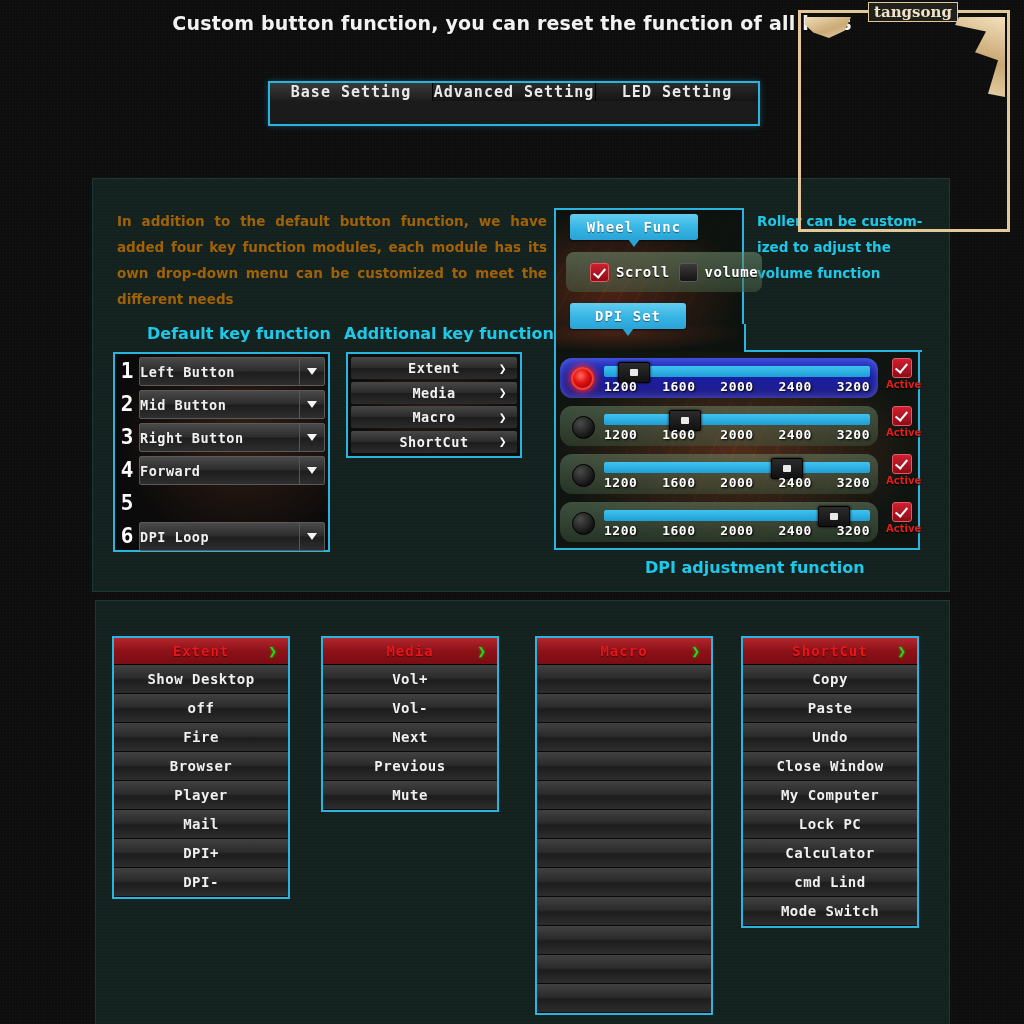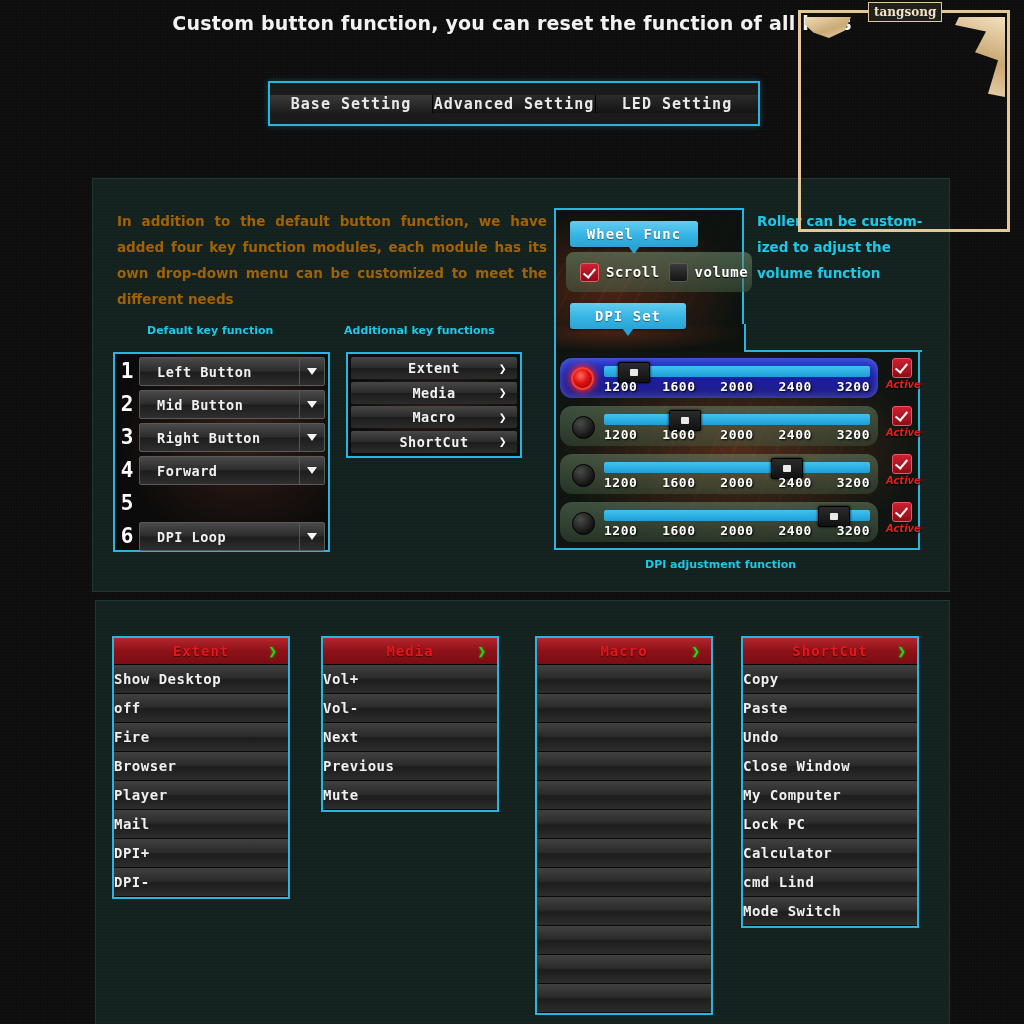--- a/index.html
+++ b/index.html
@@ -21,21 +21,21 @@
   .headline{
     position:absolute;left:0;top:12px;width:1024px;text-align:center;
     font-family:"DejaVu Sans", sans-serif;font-weight:bold;font-size:19px;
     color:#f2f2f2;letter-spacing:.2px;z-index:5;
   }
 
   
   .tabbar{
     position:absolute;left:268px;top:81px;width:492px;height:45px;
     border:2px solid #2ab4e0;background:#1b1b1b;box-sizing:border-box;
-    display:flex;align-items:center;z-index:5;
+    display:flex;align-items:flex-start;z-index:5;
     box-shadow:0 0 6px rgba(42,180,224,.35);
   }
   .tab{
     flex:1;display:flex;align-items:center;justify-content:center;
     font-family:"DejaVu Sans Mono", monospace;font-size:15px;font-weight:bold;
     color:#e9e9e9;letter-spacing:1px;
     background:linear-gradient(180deg,#2b2b2b 0%,#141414 100%);
     border-right:1px solid #000;
   }
   .tab:last-child{border-right:none;}
@@ -59,21 +59,21 @@
     color:#a16207;line-height:26px;text-align:justify;
   }
   .roller-note{
     position:absolute;left:757px;top:208px;width:185px;z-index:6;
     font-family:"DejaVu Sans", sans-serif;font-weight:bold;font-size:13.5px;
     color:#1ec8e8;line-height:26px;
   }
 
   .col-title{
     position:absolute;z-index:6;
-    font-family:"DejaVu Sans", sans-serif;font-weight:bold;font-size:11px;
+    font-family:"DejaVu Sans", sans-serif;font-weight:bold;font-size:16px;
     color:#1ec8e8;white-space:nowrap;
   }
   #title-default{left:147px;top:324px;}
   #title-additional{left:344px;top:324px;}
   #dpi-caption{left:645px;top:558px;}
 
   
   .defaultbox{
     position:absolute;left:113px;top:352px;width:217px;height:200px;
     border:2px solid #2ab4e0;box-sizing:border-box;z-index:6;
@@ -88,21 +88,21 @@
     width:24px;text-align:center;color:#fff;font-size:21px;font-weight:bold;
     font-family:"DejaVu Sans Mono", monospace;line-height:29px;
   }
   .dksel{
     flex:1;height:29px;display:flex;align-items:center;
     background:linear-gradient(180deg,#4a4a4a 0%,#2c2c2c 48%,#1d1d1d 52%,#2e2e2e 100%);
     border:1px solid #5a5a5a;border-radius:2px;box-sizing:border-box;
     position:relative;
   }
   .dksel span{
-    padding-left:17px;color:#f0f0f0;font-size:13.5px;font-weight:bold;
+    padding-left:0;color:#f0f0f0;font-size:13.5px;font-weight:bold;
     font-family:"DejaVu Sans Mono", monospace;letter-spacing:.5px;
   }
   .dkarrow{
     position:absolute;right:0;top:0;width:24px;height:27px;
     display:flex;align-items:center;justify-content:center;
     border-left:1px solid #565656;
   }
   .dkarrow i{
     display:block;width:0;height:0;border-left:5px solid transparent;
     border-right:5px solid transparent;border-top:7px solid #f4f4f4;
@@ -160,27 +160,27 @@
   .taglabel span{
     color:#fff;font-size:14px;font-weight:bold;letter-spacing:1px;
     font-family:"DejaVu Sans Mono", monospace;
     text-shadow:0 1px 1px rgba(0,0,0,.45);
   }
   .taglabel::after{
     content:"";position:absolute;bottom:-7px;left:50%;margin-left:-6px;
     width:0;height:0;border-left:6px solid transparent;border-right:6px solid transparent;
     border-top:8px solid #2aa3d6;
   }
-  #tag-wheel{left:570px;top:221px;width:128px;}
+  #tag-wheel{left:570px;top:214px;width:128px;}
   #tag-dpi{left:570px;top:303px;width:116px;}
 
   .wheel-strip{
     position:absolute;left:566px;top:252px;width:172px;height:40px;z-index:8;
     background:linear-gradient(180deg, rgba(110,140,110,.58), rgba(70,95,70,.52));
-    border-radius:8px;display:flex;align-items:center;padding-left:14px;
+    border-radius:8px;display:flex;align-items:center;padding-left:24px;
   }
   .cbx{
     width:19px;height:19px;border-radius:3px;box-sizing:border-box;display:inline-block;
     position:relative;flex:0 0 auto;
   }
   .cbx.on{background:linear-gradient(180deg,#cf2030 0%,#8c0d18 100%);border:1px solid #e85a63;}
   .cbx.on::after{
     content:"";position:absolute;left:5px;top:2px;width:5px;height:10px;
     border:solid #fff;border-width:0 2.5px 2.5px 0;transform:rotate(40deg);
   }
@@ -248,21 +248,21 @@
   .ticks span{
     color:#fff;font-size:13px;font-weight:bold;letter-spacing:.5px;
     font-family:"DejaVu Sans Mono", monospace;text-shadow:1px 1px 2px #000;
   }
   .activecell{
     position:absolute;left:330px;top:2px;width:32px;text-align:center;
   }
   .activecell .cbx{margin:0 auto;display:block;width:20px;height:20px;}
   .activecell .alabel{
     display:block;color:#e0201c;font-size:10px;font-weight:bold;margin-top:1px;
-    font-family:"DejaVu Sans", sans-serif;text-shadow:0 1px 1px #000;font-style:italic;
+    font-family:"DejaVu Sans", sans-serif;text-shadow:0 1px 1px #000;
   }
 
   
   .menu{
     position:absolute;border:2px solid #2ab4e0;box-sizing:border-box;z-index:6;
     background:#141414;padding:0;
   }
   .menu-header{
     height:26px;display:flex;align-items:center;justify-content:center;position:relative;
     background:linear-gradient(180deg,#b3262c 0%,#8d1118 50%,#7a0d13 100%);
@@ -270,42 +270,42 @@
   }
   .menu-header span{
     color:#e8161b;font-size:14px;font-weight:bold;letter-spacing:1px;
     font-family:"DejaVu Sans Mono", monospace;text-shadow:0 1px 1px rgba(0,0,0,.55);
   }
   .menu-header .chev{
     position:absolute;right:10px;color:#19e019;font-size:14px;font-weight:bold;
     text-shadow:0 0 3px rgba(25,224,25,.7);
   }
   .menu-item{
-    height:28px;display:flex;align-items:center;
+    height:28px;display:flex;align-items:center;justify-content:center;
     background:linear-gradient(180deg,#414141 0%,#2b2b2b 46%,#1d1d1d 54%,#2d2d2d 100%);
     border-bottom:1px solid #0a0a0a;
   }
   .menu-item span{
     color:#f0f0f0;font-size:14px;font-weight:bold;letter-spacing:.5px;
     font-family:"DejaVu Sans Mono", monospace;
   }
   .menu-item.empty span{visibility:hidden;}
 
   
   .wm{
     position:absolute;left:798px;top:10px;width:212px;height:222px;
     border:3px solid #e3c89a;box-sizing:border-box;z-index:30;background:transparent;
   }
   .wm-tag{
     position:absolute;left:67px;top:-11px;height:18px;padding:0 5px;
     background:#20201c;border:1px solid #e3c89a;
     display:flex;align-items:center;justify-content:center;
   }
   .wm-tag span{
-    color:#f0e2c6;font-size:12px;font-weight:bold;
+    color:#f0e2c6;font-size:15px;font-weight:bold;
     font-family:"DejaVu Serif", serif;white-space:nowrap;
   }
   .ribbon{position:absolute;}
   .ribbon-l{
     left:4px;top:4px;width:46px;height:22px;
     background:linear-gradient(160deg,#f0dcb6 0%,#cbab77 55%,#e8d2a8 100%);
     clip-path:polygon(0 0,100% 0,86% 62%,52% 96%,18% 70%,0 34%);
   }
   .ribbon-r{
     right:2px;top:4px;width:50px;height:80px;

